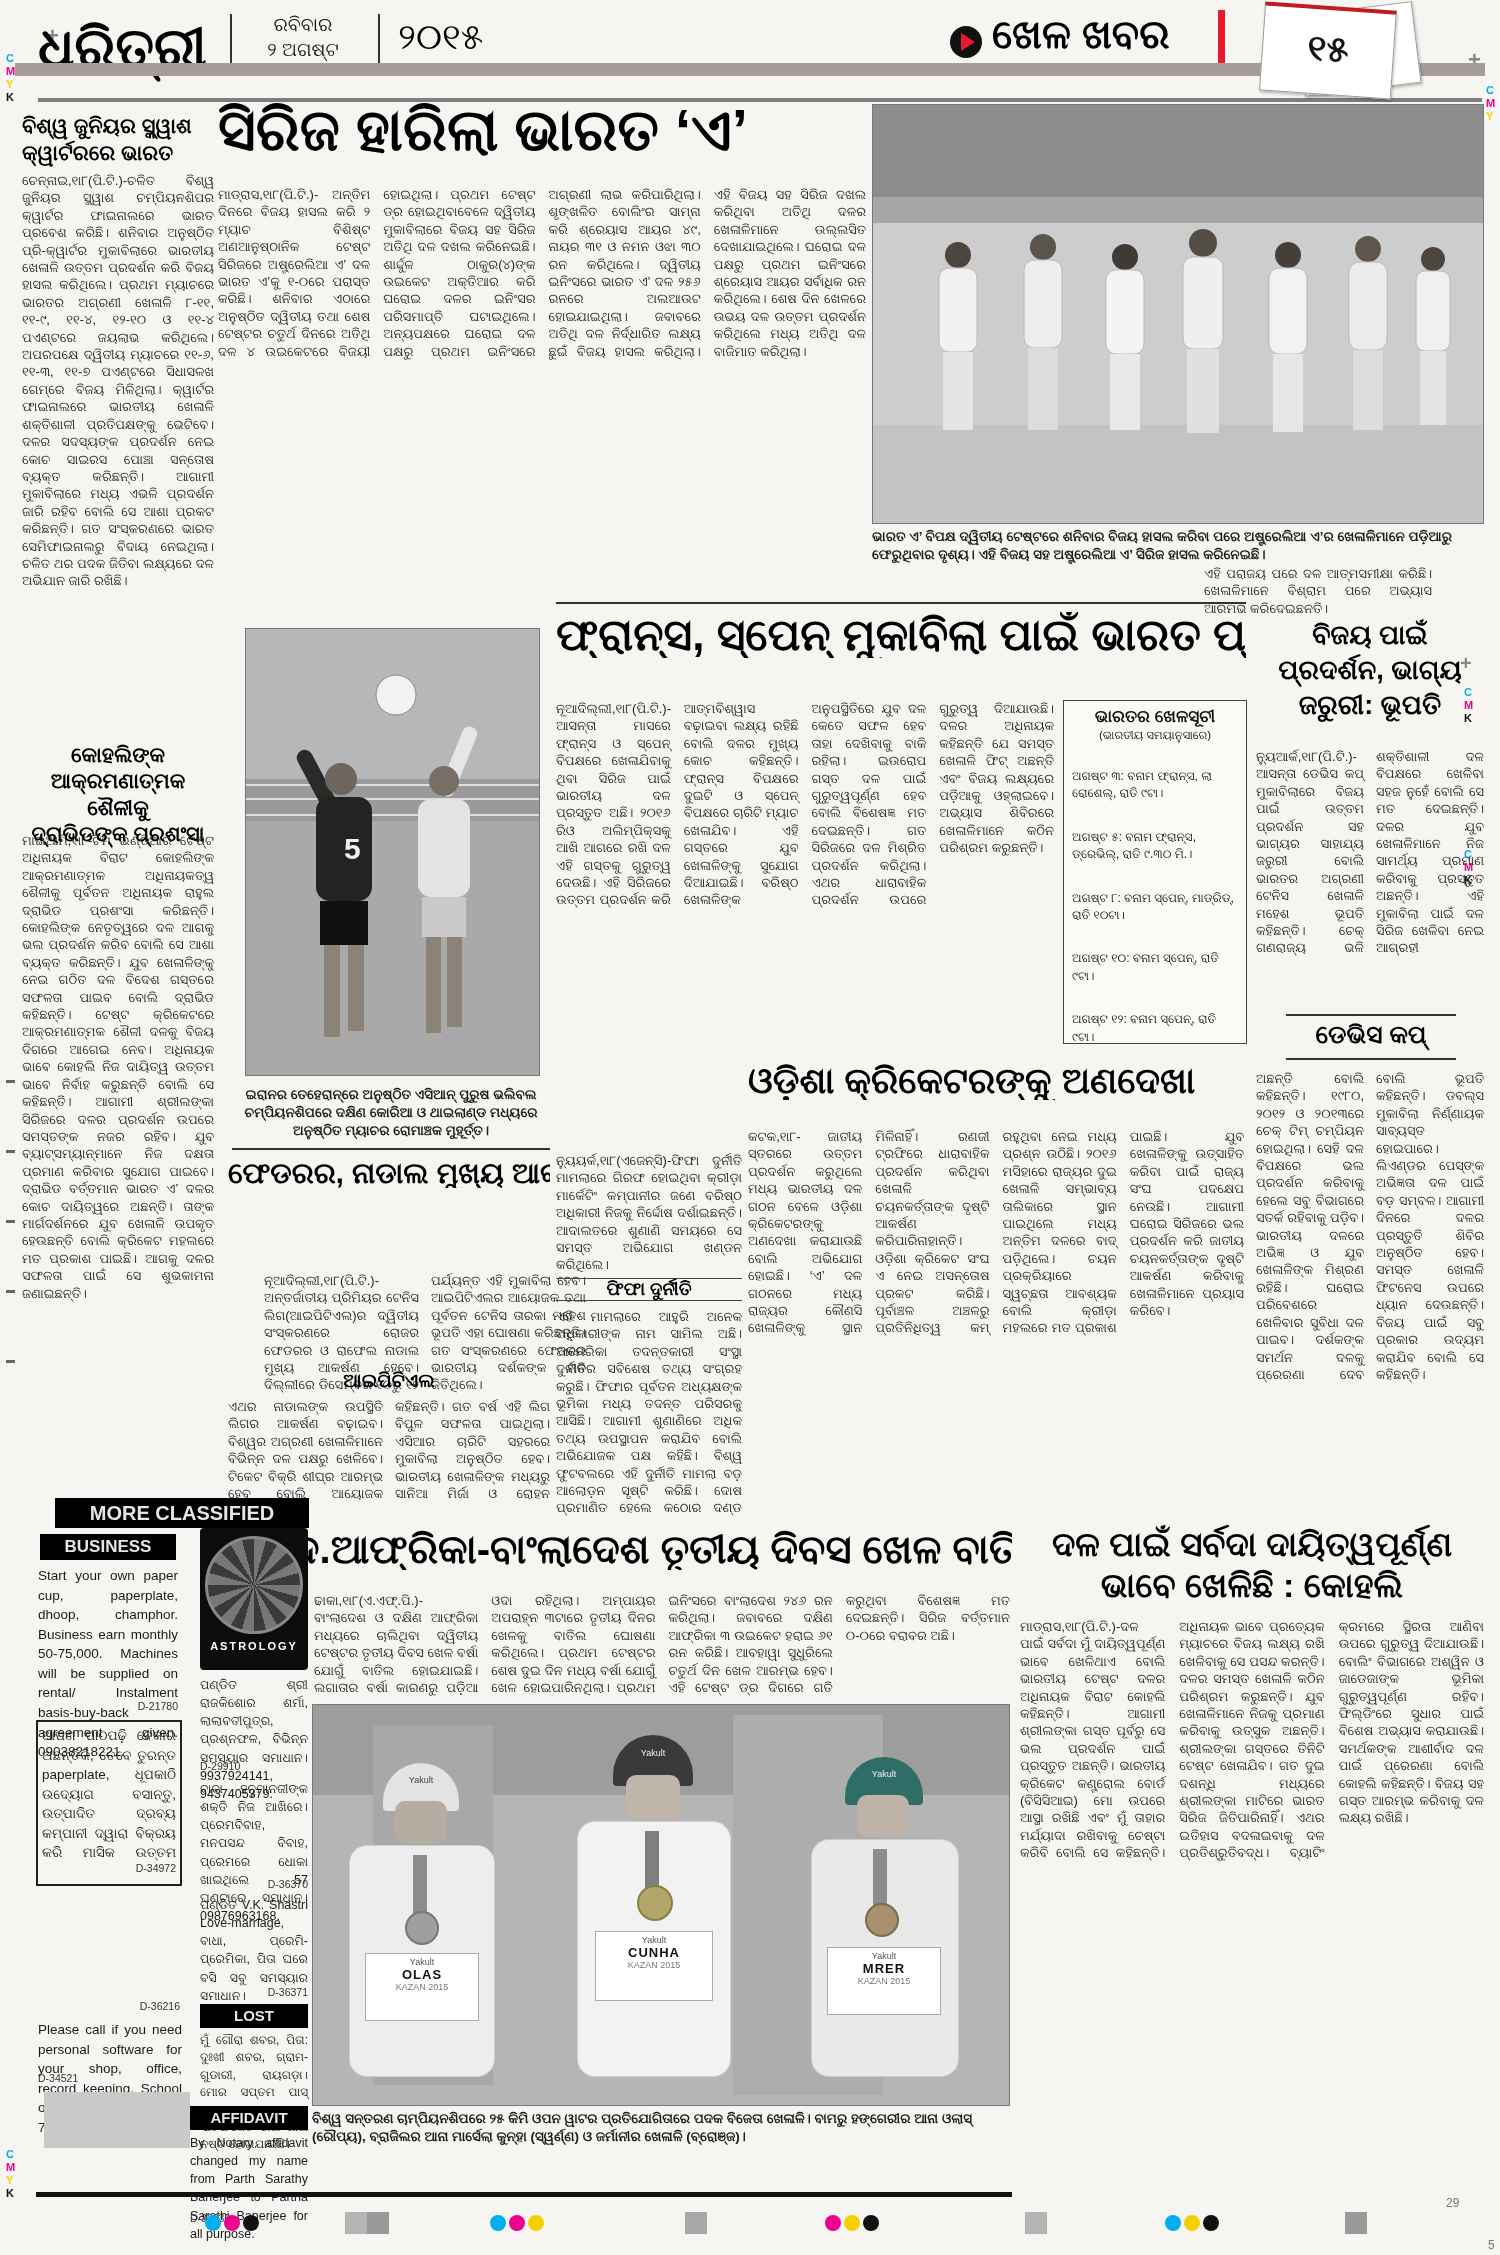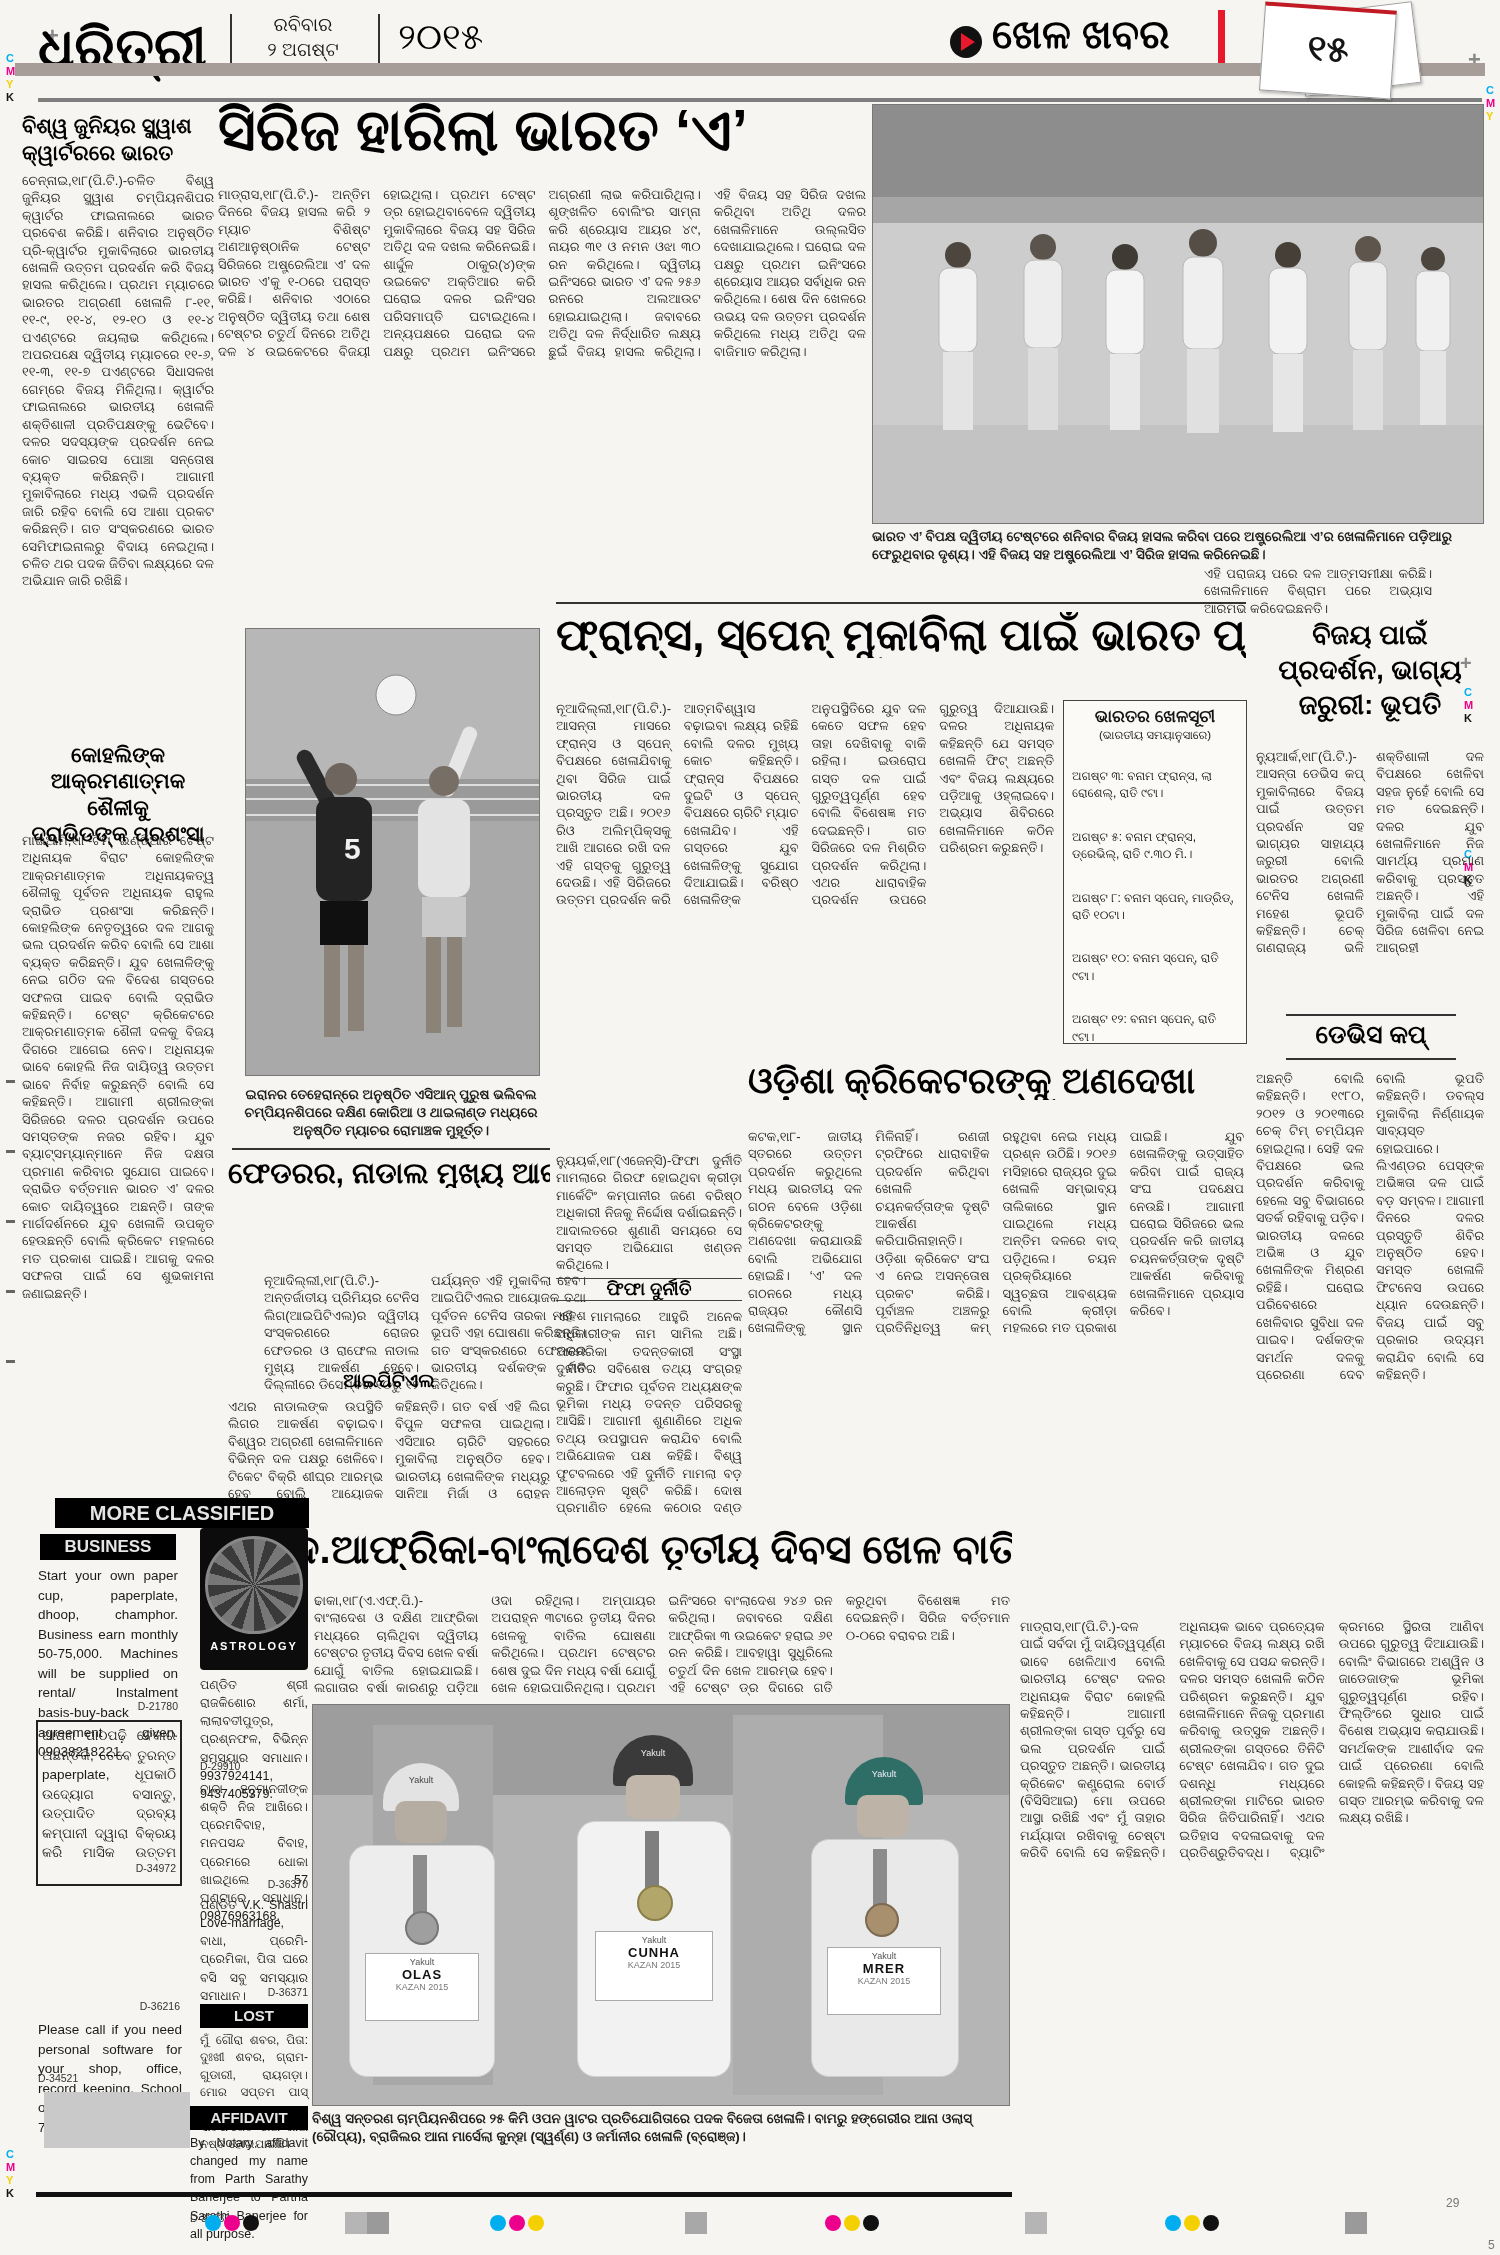--- a/index.html
+++ b/index.html
@@ -240,20 +240,24 @@
     <div class="abs" style="left:560px;top:144px;width:14px;height:58px;background:#8c8c8c;"></div>
     <div class="abs" style="left:552px;top:198px;width:30px;height:30px;border-radius:50%;background:#a88f6d;border:2px solid #7d6a50;"></div>
     <div class="abs bib" style="left:514px;top:242px;width:112px;height:66px;">
       <div class="b1">Yakult</div>
       <div class="b2">MRER</div>
       <div class="b3">KAZAN 2015</div>
     </div>
   </div>
   <div class="abs caption" style="left:312px;top:2110px;width:696px;height:48px;overflow:hidden;">ବିଶ୍ୱ ସନ୍ତରଣ ଚାମ୍ପିୟନଶିପରେ ୨୫ କିମି ଓପନ ୱାଟର ପ୍ରତିଯୋଗିତାରେ ପଦକ ବିଜେତା ଖେଳାଳି। ବାମରୁ ହଙ୍ଗେରୀର ଆନା ଓଲାସ୍ (ରୌପ୍ୟ), ବ୍ରାଜିଲର ଆନା ମାର୍ସେଲା କୁନ୍ହା (ସ୍ୱର୍ଣ୍ଣ) ଓ ଜର୍ମାନୀର ଖେଳାଳି (ବ୍ରୋଞ୍ଜ)।</div>
 
+  <div class="abs hl" style="left:1020px;top:1524px;width:464px;font-size:34px;text-align:center;line-height:1.2;">
+    <div class="nowrap" style="overflow:hidden;">ଦଳ ପାଇଁ ସର୍ବଦା ଦାୟିତ୍ୱପୂର୍ଣ୍ଣ</div>
+    <div class="nowrap" style="overflow:hidden;">ଭାବେ ଖେଳିଛି : କୋହଲି</div>
+  </div>
   <div class="abs bt cols3" style="left:1020px;top:1618px;width:464px;height:574px;">ମାଡ୍ରାସ,୧ା୮(ପି.ଟି.)-ଦଳ ପାଇଁ ସର୍ବଦା ମୁଁ ଦାୟିତ୍ୱପୂର୍ଣ୍ଣ ଭାବେ ଖେଳିଥାଏ ବୋଲି ଭାରତୀୟ ଟେଷ୍ଟ ଦଳର ଅଧିନାୟକ ବିରାଟ କୋହଲି କହିଛନ୍ତି। ଆଗାମୀ ଶ୍ରୀଲଙ୍କା ଗସ୍ତ ପୂର୍ବରୁ ସେ ଭଲ ପ୍ରଦର୍ଶନ ପାଇଁ ପ୍ରସ୍ତୁତ ଅଛନ୍ତି। ଭାରତୀୟ କ୍ରିକେଟ କଣ୍ଟ୍ରୋଲ ବୋର୍ଡ (ବିସିସିଆଇ) ମୋ ଉପରେ ଆସ୍ଥା ରଖିଛି ଏବଂ ମୁଁ ତାହାର ମର୍ଯ୍ୟାଦା ରଖିବାକୁ ଚେଷ୍ଟା କରିବି ବୋଲି ସେ କହିଛନ୍ତି। ଅଧିନାୟକ ଭାବେ ପ୍ରତ୍ୟେକ ମ୍ୟାଚରେ ବିଜୟ ଲକ୍ଷ୍ୟ ରଖି ଖେଳିବାକୁ ସେ ପସନ୍ଦ କରନ୍ତି। ଦଳର ସମସ୍ତ ଖେଳାଳି କଠିନ ପରିଶ୍ରମ କରୁଛନ୍ତି। ଯୁବ ଖେଳାଳିମାନେ ନିଜକୁ ପ୍ରମାଣ କରିବାକୁ ଉତ୍ସୁକ ଅଛନ୍ତି। ଶ୍ରୀଲଙ୍କା ଗସ୍ତରେ ତିନିଟି ଟେଷ୍ଟ ଖେଳାଯିବ। ଗତ ଦୁଇ ଦଶନ୍ଧି ମଧ୍ୟରେ ଶ୍ରୀଲଙ୍କା ମାଟିରେ ଭାରତ ସିରିଜ ଜିତିପାରିନାହିଁ। ଏଥର ଇତିହାସ ବଦଳାଇବାକୁ ଦଳ ପ୍ରତିଶ୍ରୁତିବଦ୍ଧ। ବ୍ୟାଟିଂ କ୍ରମରେ ସ୍ଥିରତା ଆଣିବା ଉପରେ ଗୁରୁତ୍ୱ ଦିଆଯାଉଛି। ବୋଲିଂ ବିଭାଗରେ ଅଶ୍ୱିନ ଓ ଜାଡେଜାଙ୍କ ଭୂମିକା ଗୁରୁତ୍ୱପୂର୍ଣ୍ଣ ରହିବ। ଫିଲ୍ଡିଂରେ ସୁଧାର ପାଇଁ ବିଶେଷ ଅଭ୍ୟାସ କରାଯାଉଛି। ସମର୍ଥକଙ୍କ ଆଶୀର୍ବାଦ ଦଳ ପାଇଁ ପ୍ରେରଣା ବୋଲି କୋହଲି କହିଛନ୍ତି। ବିଜୟ ସହ ଗସ୍ତ ଆରମ୍ଭ କରିବାକୁ ଦଳ ଲକ୍ଷ୍ୟ ରଖିଛି।</div>
 
   <div class="abs banner" style="left:55px;top:1498px;width:254px;height:30px;font-size:20px;line-height:30px;">MORE CLASSIFIED</div>
   <div class="abs banner" style="left:40px;top:1534px;width:136px;height:26px;font-size:17px;line-height:26px;">BUSINESS</div>
   <div class="abs classified-text" style="left:38px;top:1566px;width:140px;height:146px;">Start your own paper cup, paperplate, dhoop, champhor. Business earn monthly 50-75,000. Machines will be supplied on rental/ Instalment basis-buy-back agreement given. 09038218221.</div>
   <div class="abs adcode" style="left:118px;top:1700px;width:60px;">D-21780</div>
 
   <div class="abs" style="left:36px;top:1720px;width:146px;height:166px;border:2px solid #222;padding:4px;box-sizing:border-box;">
     <div class="classified-text" style="height:136px;overflow:hidden;">ଆପଣ ପାଠପଢ଼ି ବେକାର ଅଛନ୍ତିକି, ତେବେ ତୁରନ୍ତ paperplate, ଧୂପକାଠି ଉଦ୍ୟୋଗ ବସାନ୍ତୁ, ଉତ୍ପାଦିତ ଦ୍ରବ୍ୟ କମ୍ପାନୀ ଦ୍ୱାରା ବିକ୍ରୟ କରି ମାସିକ ଉତ୍ତମ ରୋଜଗାର କରନ୍ତୁ। 7504371877, 7381612342.</div>
     <div class="adcode">D-34972</div>

